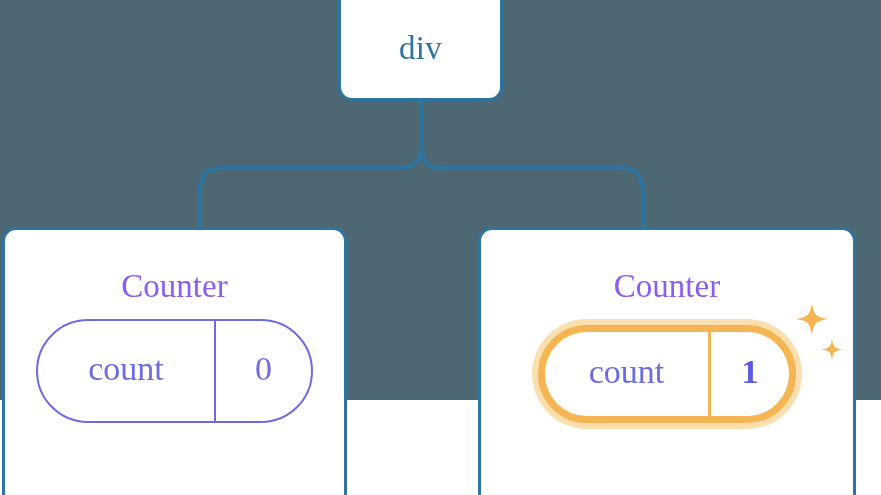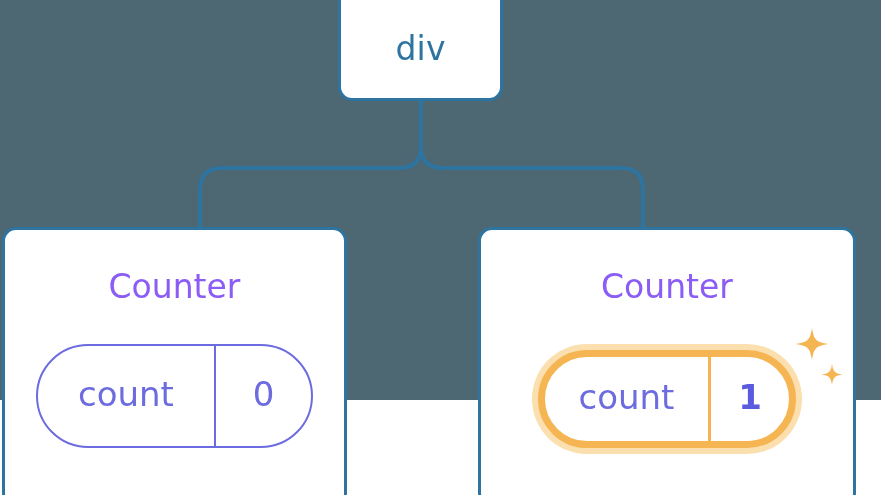--- a/index.html
+++ b/index.html
@@ -10,20 +10,21 @@
     width: 881px;
     height: 495px;
     overflow: hidden;
     font-family: "DejaVu Sans", "Liberation Sans", sans-serif;
   }
   #stage {
     position: relative;
     width: 881px;
     height: 400px;
     background: #4d6773;
+    font-family: Liberation Serif, serif;
   }
 
   
   #connectors {
     position: absolute;
     left: 0;
     top: 0;
     width: 881px;
     height: 495px;
   }
@@ -69,21 +70,21 @@
     font-size: 33px;
     color: #8b5cf6;
     line-height: 1;
     white-space: nowrap;
     user-select: none;
   }
 
   
   .pill-wrap {
     position: relative;
-    margin-top: 41px;
+    margin-top: 16px;
   }
   .pill {
     position: relative;
     box-sizing: border-box;
     display: flex;
     align-items: stretch;
     background: #ffffff;
     border-radius: 999px;
     overflow: hidden;
   }

